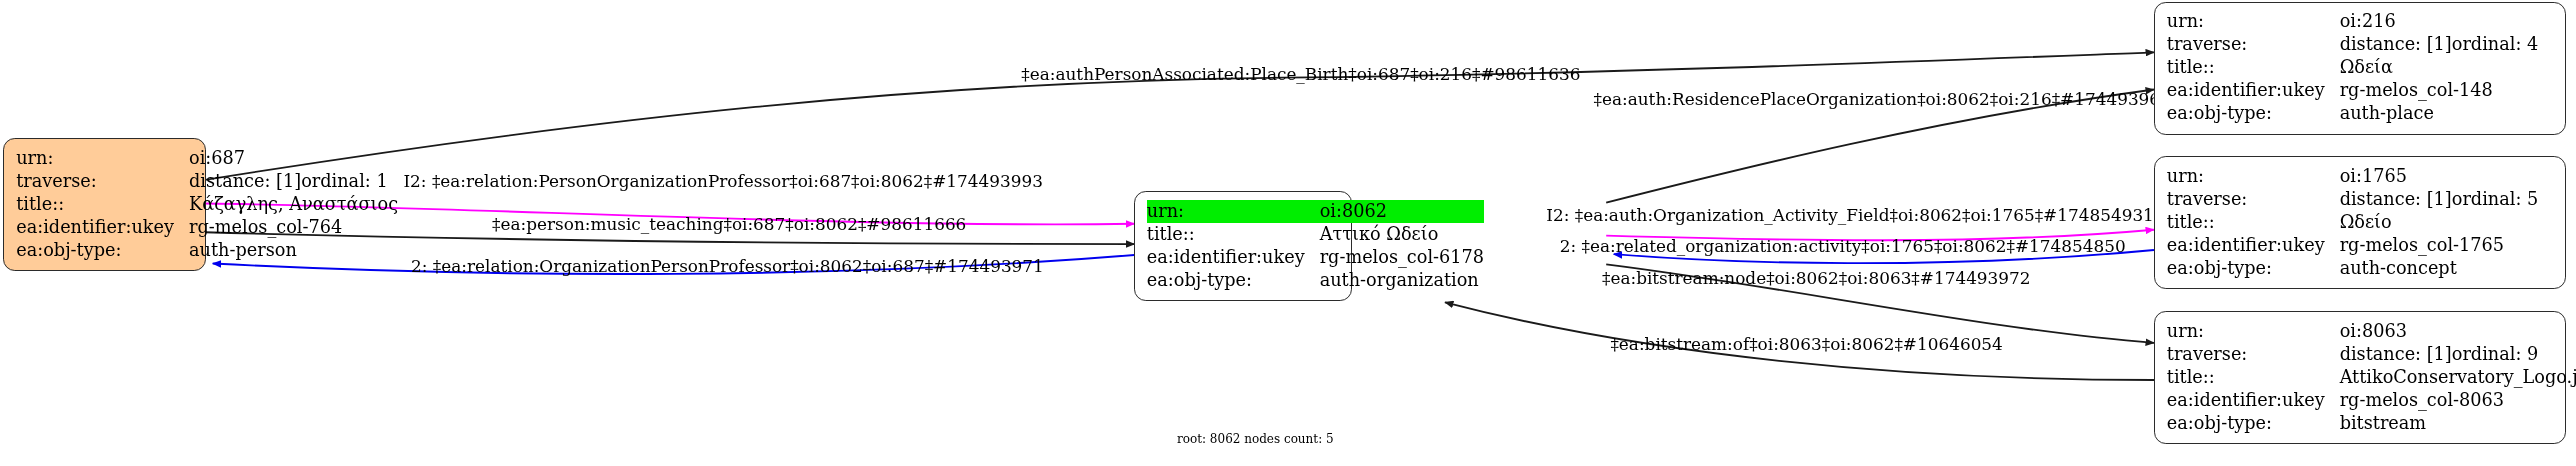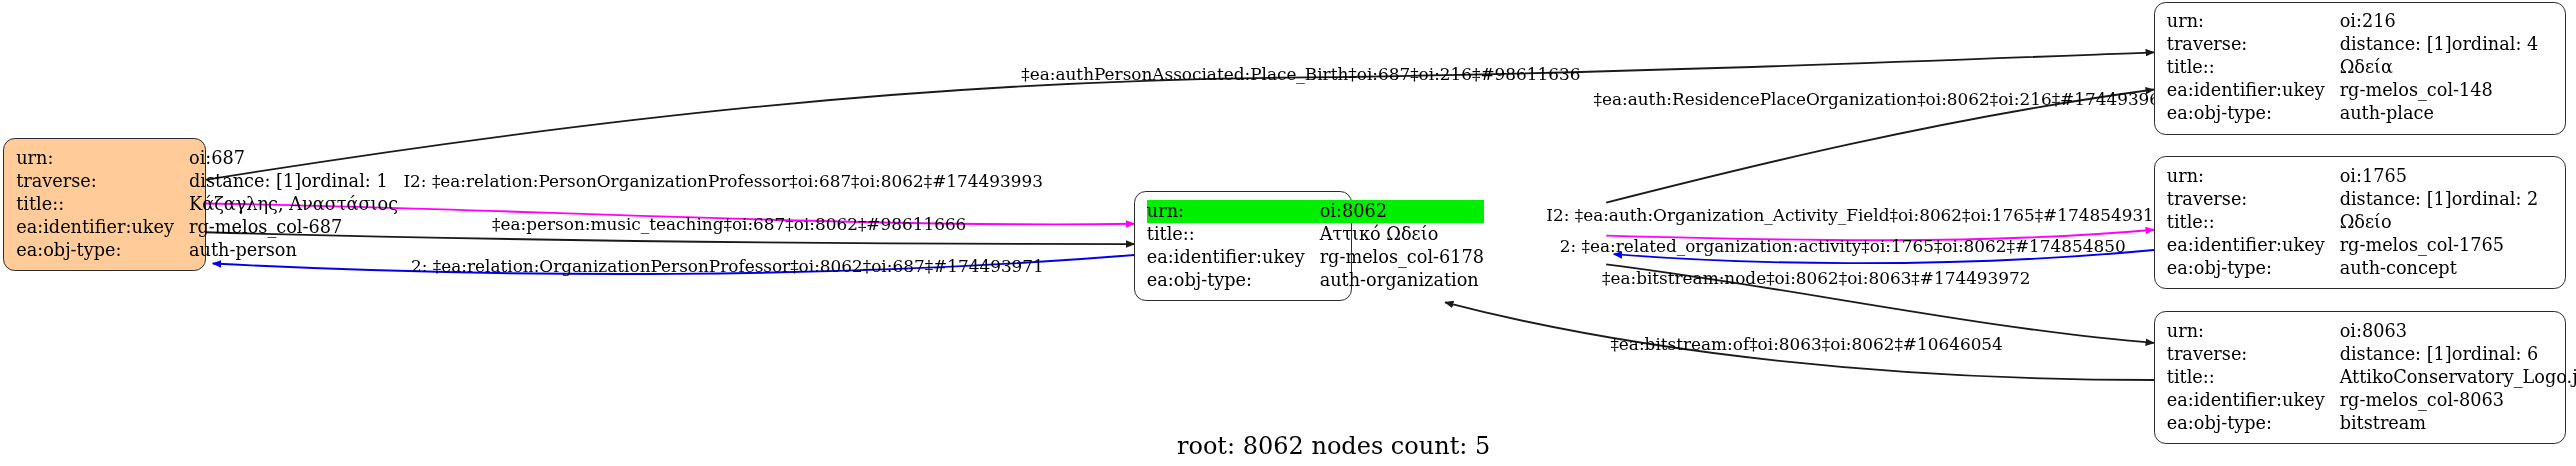--- a/index.html
+++ b/index.html
@@ -64,21 +64,21 @@
     background: #00ee00;
   }
   .node-table tr.highlight td.k {
     padding-right: 0;
   }
   .trav-cell .ord {
   }
   .caption {
     position: absolute;
     font-family: "DejaVu Serif", serif;
-    font-size: 24px;
+    font-size: 12px;
     color: #000000;
     white-space: pre;
     text-align: center;
   }
 </style>
 </head>
 <body>
 
 <div id="graph-root">
 
@@ -133,21 +133,21 @@
         <tr>
           <td class="k">traverse:</td>
           <td class="v trav-cell"><span>distance: [1]</span><span class="ord">ordinal: 1</span></td>
         </tr>
         <tr>
           <td class="k">title::</td>
           <td class="v">Κάζαγλης, Αναστάσιος</td>
         </tr>
         <tr>
           <td class="k">ea:identifier:ukey</td>
-          <td class="v">rg-melos_col-687</td>
+          <td class="v">rg-melos_col-764</td>
         </tr>
         <tr>
           <td class="k">ea:obj-type:</td>
           <td class="v">auth-person</td>
         </tr>
       </tbody>
     </table>
   </div>
 
   <div class="node root" style="left:1134px; top:191px; width:218px;">
@@ -202,21 +202,21 @@
 
   <div class="node plain" style="left:2154px; top:156px; width:412px;">
     <table class="node-table">
       <tbody>
         <tr>
           <td class="k">urn:</td>
           <td class="v">oi:1765</td>
         </tr>
         <tr>
           <td class="k">traverse:</td>
-          <td class="v trav-cell"><span>distance: [1]</span><span class="ord">ordinal: 2</span></td>
+          <td class="v trav-cell"><span>distance: [1]</span><span class="ord">ordinal: 5</span></td>
         </tr>
         <tr>
           <td class="k">title::</td>
           <td class="v">Ωδείο</td>
         </tr>
         <tr>
           <td class="k">ea:identifier:ukey</td>
           <td class="v">rg-melos_col-1765</td>
         </tr>
         <tr>
@@ -229,21 +229,21 @@
 
   <div class="node plain" style="left:2154px; top:311px; width:412px;">
     <table class="node-table">
       <tbody>
         <tr>
           <td class="k">urn:</td>
           <td class="v">oi:8063</td>
         </tr>
         <tr>
           <td class="k">traverse:</td>
-          <td class="v trav-cell"><span>distance: [1]</span><span class="ord">ordinal: 6</span></td>
+          <td class="v trav-cell"><span>distance: [1]</span><span class="ord">ordinal: 9</span></td>
         </tr>
         <tr>
           <td class="k">title::</td>
           <td class="v">AttikoConservatory_Logo.jpg</td>
         </tr>
         <tr>
           <td class="k">ea:identifier:ukey</td>
           <td class="v">rg-melos_col-8063</td>
         </tr>
         <tr>

